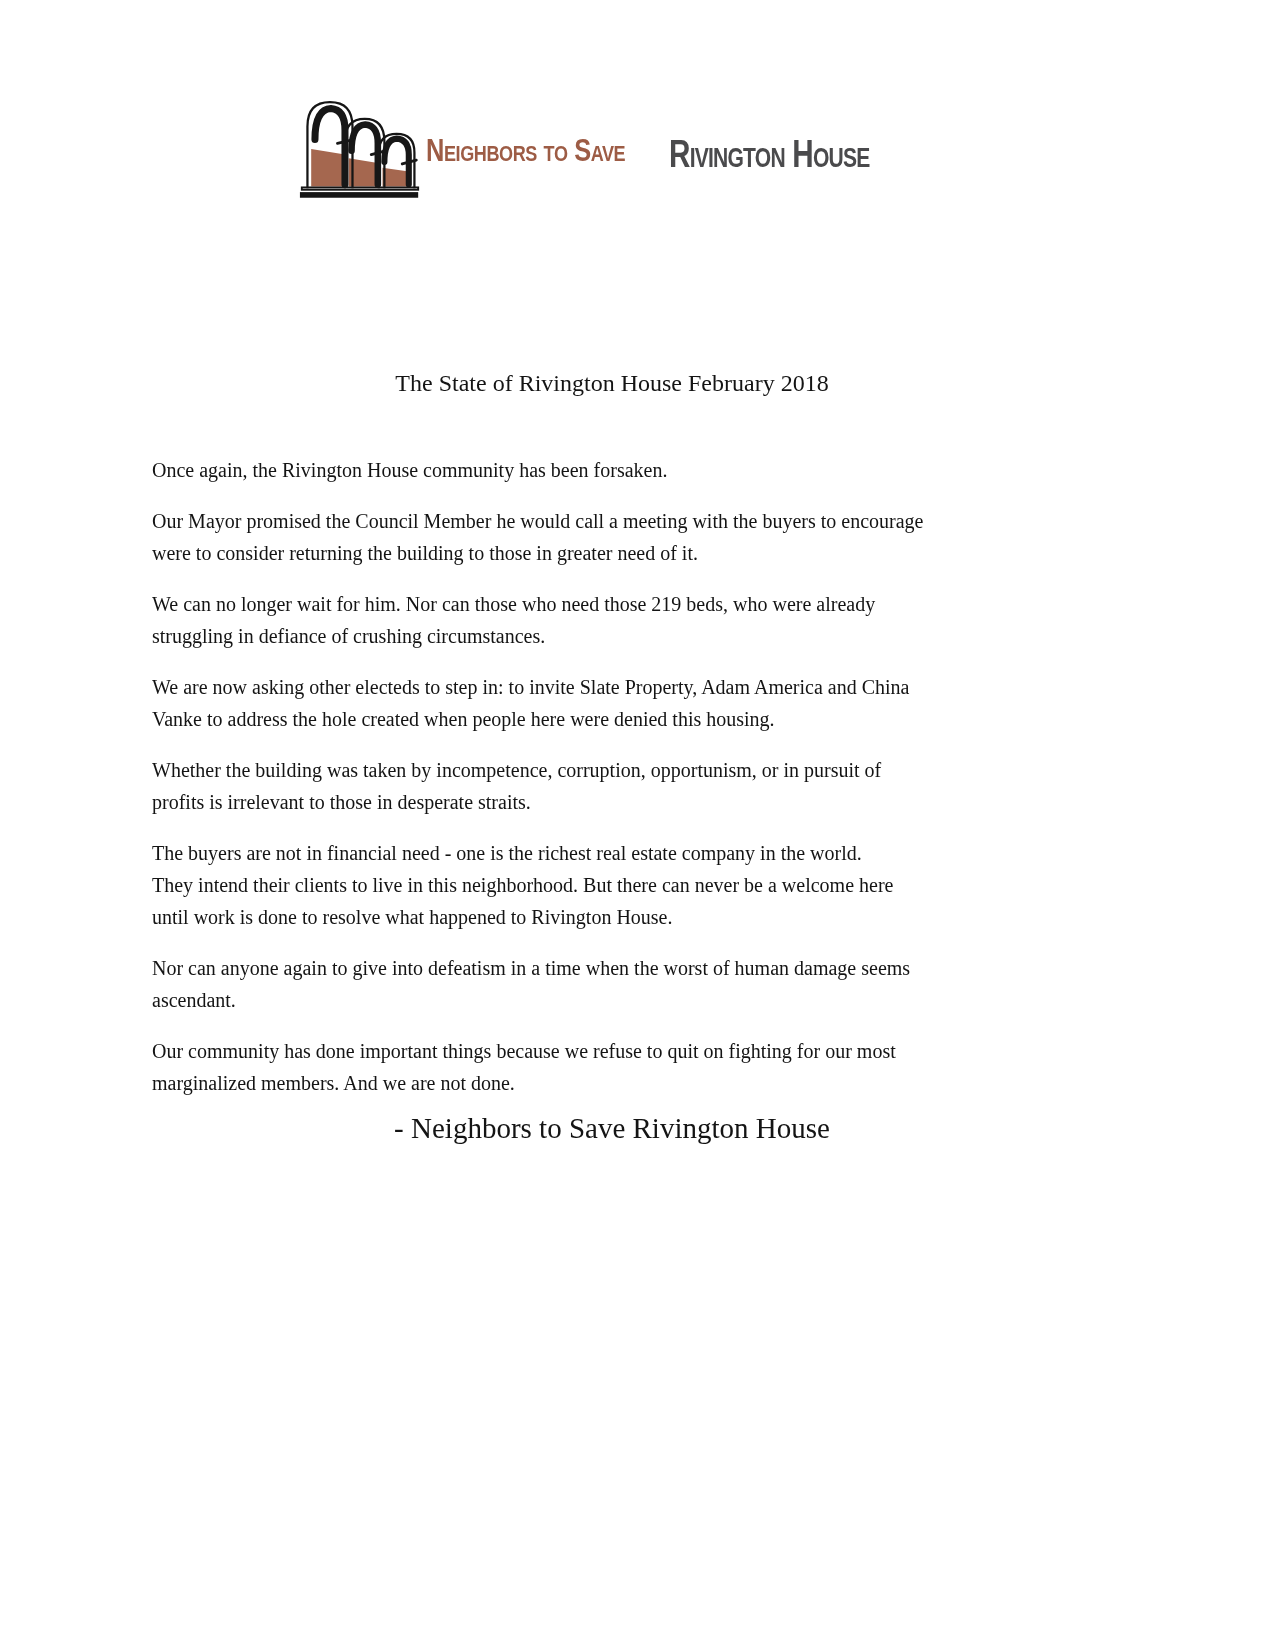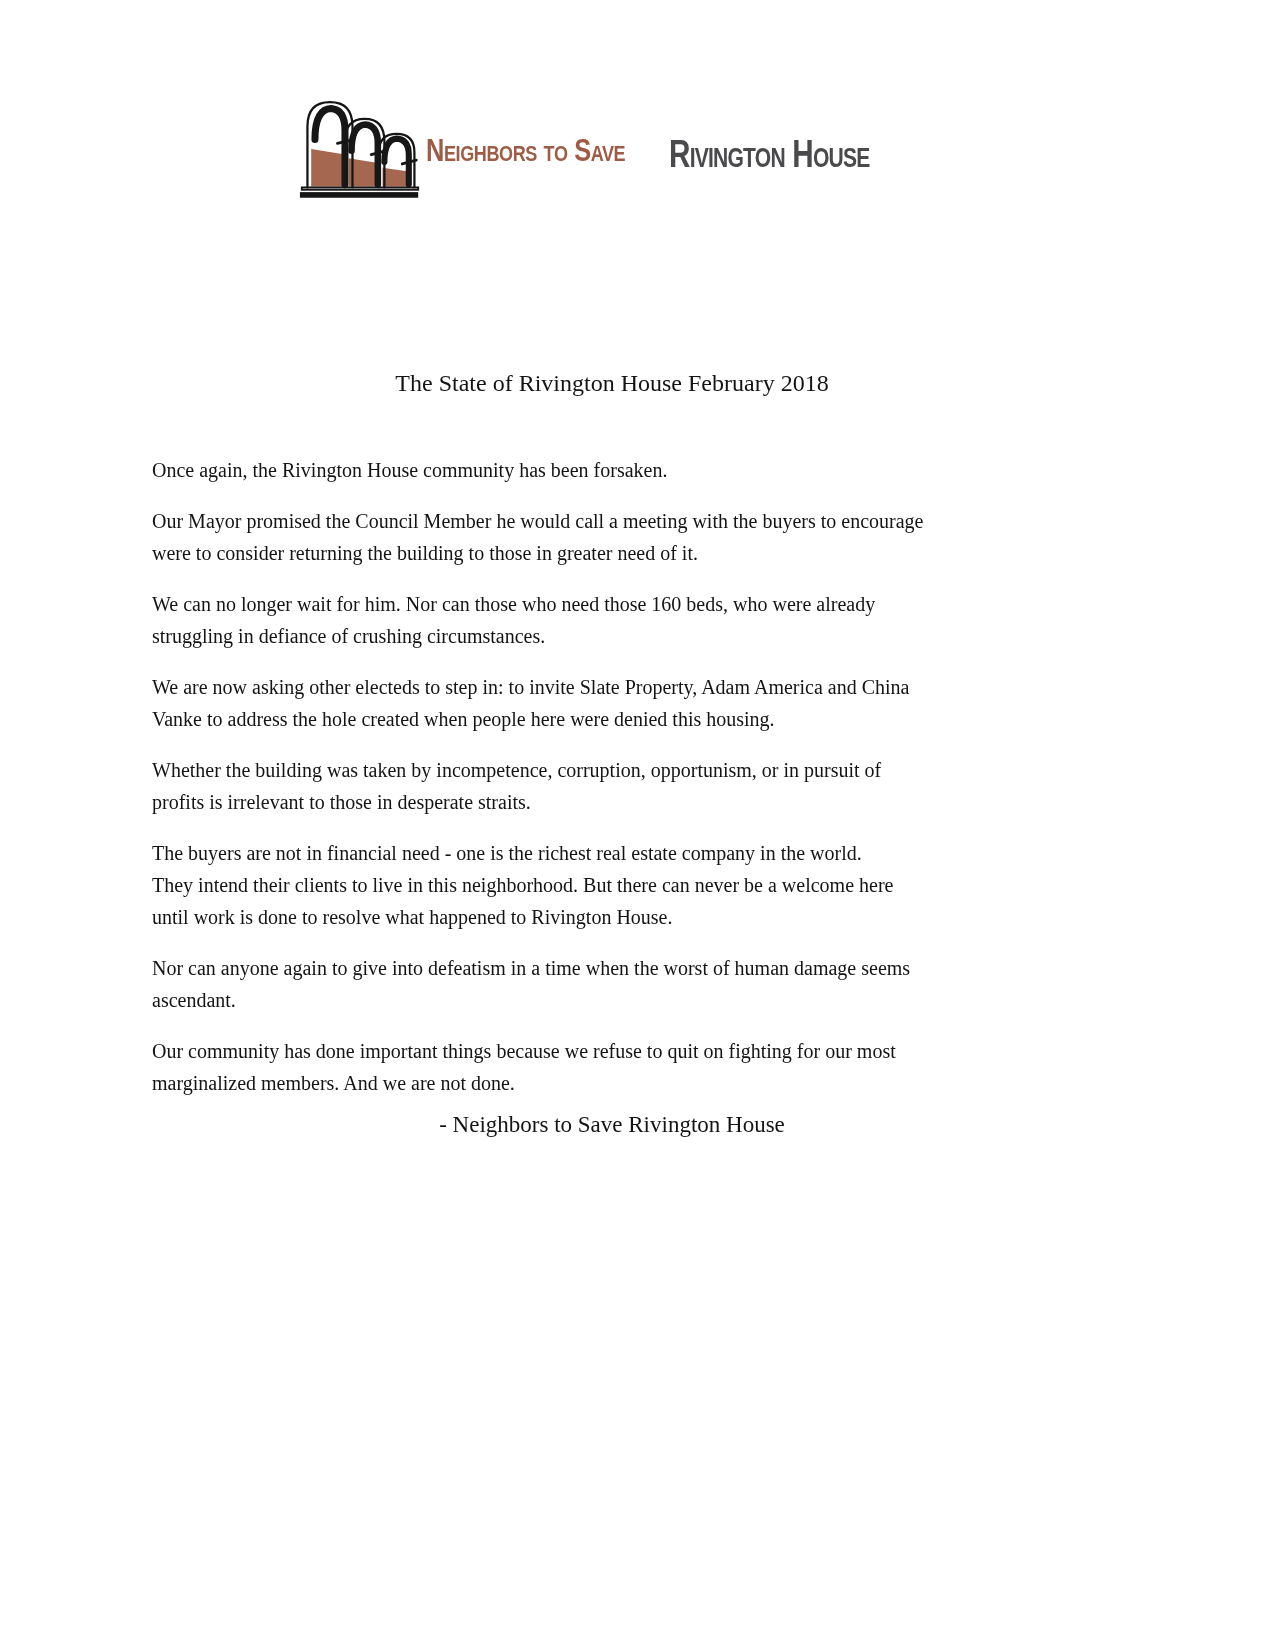--- a/index.html
+++ b/index.html
@@ -76,21 +76,21 @@
   }
   .body-text p {
     margin: 0 0 19px 0;
     white-space: pre-line;
   }
   .signature {
     position: absolute;
     top: 1112px;
     width: 100%;
     text-align: center;
-    font-size: 23px;
+    font-size: 29px;
   }
 </style>
 </head>
 <body>
 
 <div class="page">
   <div class="content">
 
     <div class="logo">
       <svg class="logo-graphic" width="122" height="108" viewBox="0 0 130 114" xmlns="http://www.w3.org/2000/svg">
@@ -122,21 +122,21 @@
         <span class="logo-line2">Rivington House</span>
       </div>
     </div>
 
     <div class="doc-title">The State of Rivington House February 2018</div>
 
     <div class="body-text">
       <p>Once again, the Rivington House community has been forsaken.</p>
       <p>Our Mayor promised the Council Member he would call a meeting with the buyers to encourage
 were to consider returning the building to those in greater need of it.</p>
-      <p>We can no longer wait for him. Nor can those who need those 160 beds, who were already
+      <p>We can no longer wait for him. Nor can those who need those 219 beds, who were already
 struggling in defiance of crushing circumstances.</p>
       <p>We are now asking other electeds to step in: to invite Slate Property, Adam America and China
 Vanke to address the hole created when people here were denied this housing.</p>
       <p>Whether the building was taken by incompetence, corruption, opportunism, or in pursuit of
 profits is irrelevant to those in desperate straits.</p>
       <p>The buyers are not in financial need - one is the richest real estate company in the world.
 They intend their clients to live in this neighborhood. But there can never be a welcome here
 until work is done to resolve what happened to Rivington House.</p>
       <p>Nor can anyone again to give into defeatism in a time when the worst of human damage seems
 ascendant.</p>

